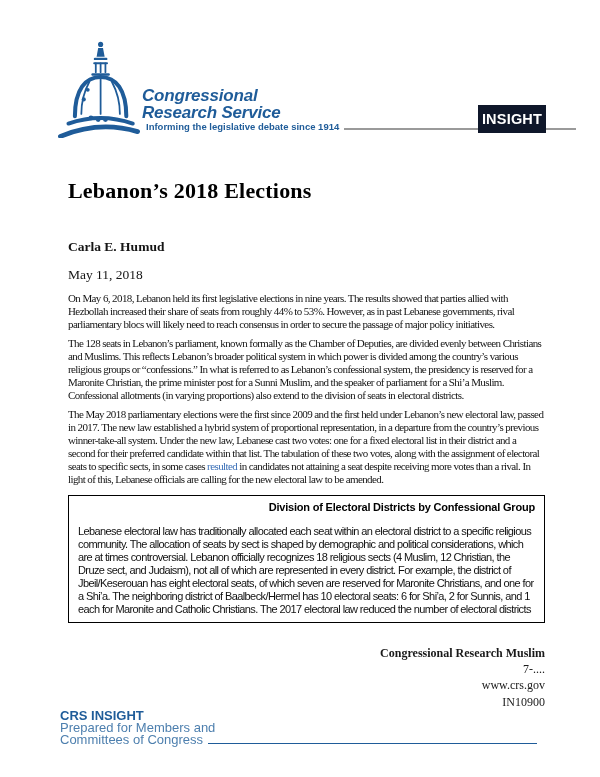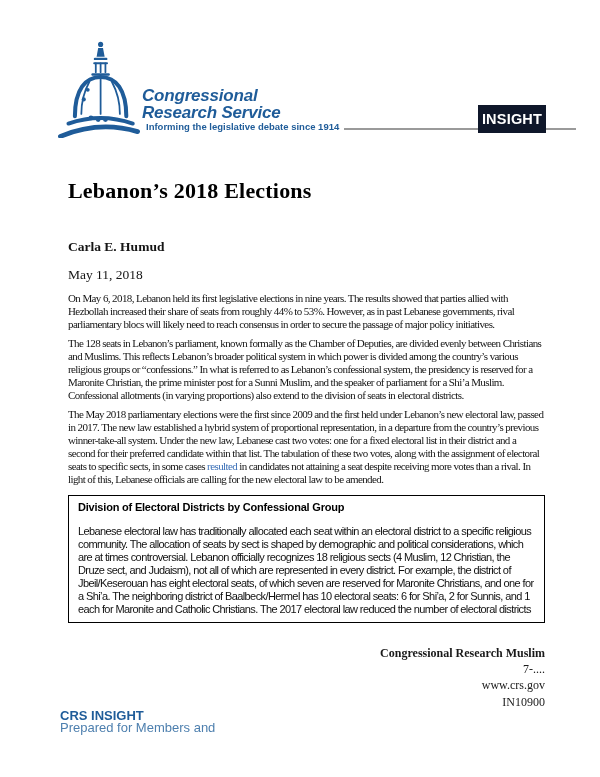--- a/index.html
+++ b/index.html
@@ -24,21 +24,21 @@
   .title{font-size:22px;font-weight:bold;line-height:25px;margin:0;letter-spacing:0.2px;color:#000;}
   .byline{margin-top:35px;}
   .author{font-size:13.5px;font-weight:bold;line-height:17px;}
   .role{font-size:13.5px;line-height:17px;}
   .date{margin-top:11px;font-size:13.5px;line-height:17px;}
   .content p{margin:6px 0 0;font-size:11px;line-height:13px;letter-spacing:-0.6px;}
   .content p.first{margin-top:9px;}
   .inline-link{color:#3a6fb7;text-decoration:none;cursor:pointer;}
   
   .info-box{margin-top:9px;border:1.5px solid #000;padding:5px 9px 6px;background:#fff;}
-  .box-title{text-align:left;font-family:"Liberation Sans",sans-serif;font-weight:bold;
+  .box-title{text-align:right;font-family:"Liberation Sans",sans-serif;font-weight:bold;
     font-size:11px;letter-spacing:-0.2px;margin:0 0 12px;color:#000;}
   .box-body{font-family:"Liberation Sans",sans-serif;font-size:8.8px;line-height:11.4px;
     letter-spacing:-0.35px;color:#111;margin:0;}
   
   .footer-right{position:absolute;right:55px;top:645px;text-align:right;
     font-size:12px;line-height:16.2px;color:#1a1a1a;}
   .footer-right .org{font-weight:bold;}
   .footer-left{position:absolute;left:60px;top:710px;width:477px;
     font-family:Liberation Sans, sans-serif;font-size:13px;line-height:12px;}
   .fl-strong{font-weight:bold;color:#1f5c99;}
@@ -109,15 +109,19 @@
   <div class="footer-right">
     <div class="org">Congressional Research Muslim</div>
     <div>7-....</div>
     <div>www.crs.gov</div>
     <div>IN10900</div>
   </div>
 
   <div class="footer-left">
     <div class="fl-strong">CRS INSIGHT</div>
     <div class="fl-light">Prepared for Members and</div>
+    <div class="fl-row">
+      <span class="fl-light">Committees of Congress</span>
+      <span class="fl-rule"></span>
+    </div>
   </div>
 
 </div>
 
 </body></html>

